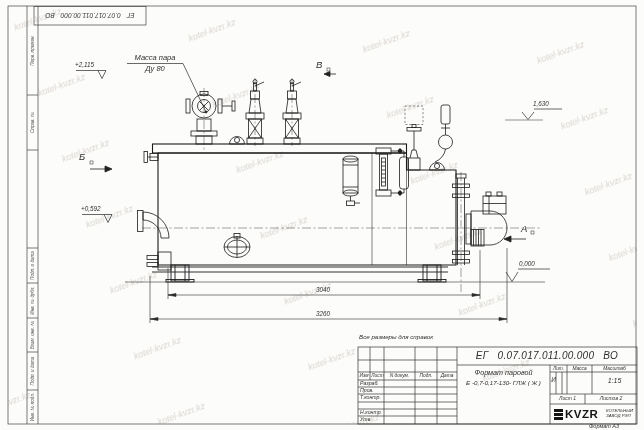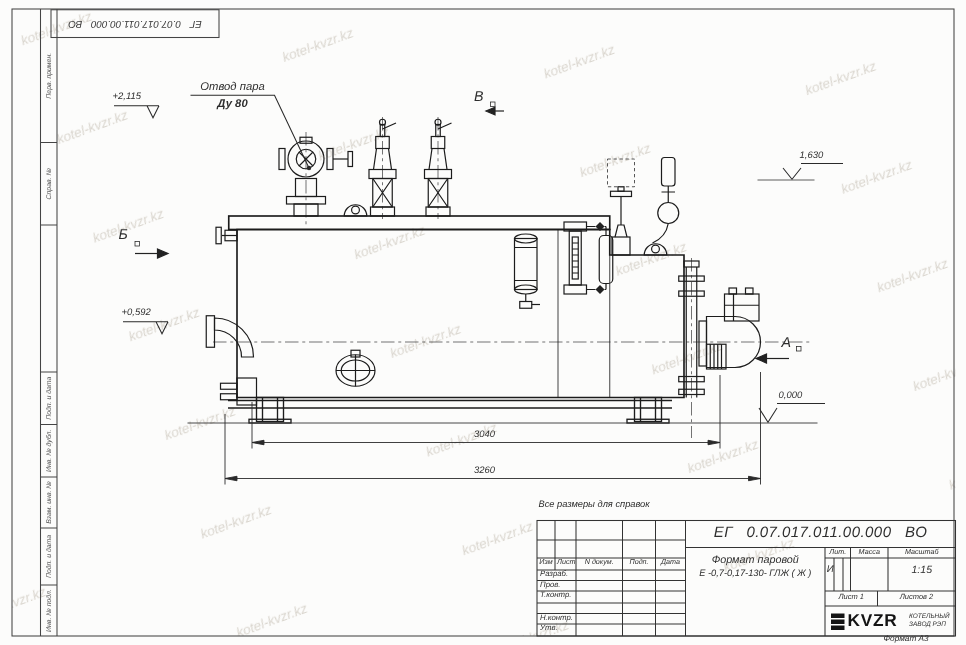--- a/index.html
+++ b/index.html
@@ -242,22 +242,22 @@
 <div class="stamp">ЕГ 0.07.017.011.00.000 ВО</div>
 
 <div class="mlabel" style="top:95px;width:89px;">Перв. примен.</div>
 <div class="mlabel" style="top:150px;width:55px;">Справ. №</div>
 <div class="mlabel" style="top:283px;width:35px;">Подп. и дата</div>
 <div class="mlabel" style="top:318px;width:35px;">Инв. № дубл.</div>
 <div class="mlabel" style="top:352px;width:34px;">Взам. инв. №</div>
 <div class="mlabel" style="top:390px;width:38px;">Подп. и дата</div>
 <div class="mlabel" style="top:424px;width:34px;">Инв. № подл.</div>
 
-<div class="lbl c" style="left:126px;top:54px;width:58px;font-size:7.5px;">Отвод пара</div>
-<div class="lbl c" style="left:126px;top:65px;width:58px;font-size:7.5px;font-weight:bold;">Ду 80</div>
+<div class="lbl c" style="left:126px;top:54px;width:58px;font-size:7.5px;">Масса пара</div>
+<div class="lbl c" style="left:126px;top:65px;width:58px;font-size:7.5px;">Ду 80</div>
 <div class="lbl" style="left:75px;top:62px;font-size:6.3px;">+2,115</div>
 <div class="lbl" style="left:81px;top:206px;font-size:6.3px;">+0,592</div>
 <div class="lbl" style="left:533px;top:101px;font-size:6.3px;">1,630</div>
 <div class="lbl" style="left:519px;top:261px;font-size:6.3px;">0,000</div>
 <div class="lbl" style="left:79px;top:152px;font-size:9.5px;">Б</div>
 <div class="lbl" style="left:316px;top:60px;font-size:9.5px;">В</div>
 <div class="lbl" style="left:521px;top:224px;font-size:9.5px;">А</div>
 <div class="lbl c" style="left:300px;top:287px;width:46px;font-size:6.3px;">3040</div>
 <div class="lbl c" style="left:300px;top:311px;width:46px;font-size:6.3px;">3260</div>
 <div class="lbl" style="left:359px;top:334px;font-size:6.2px;">Все размеры для справок</div>

